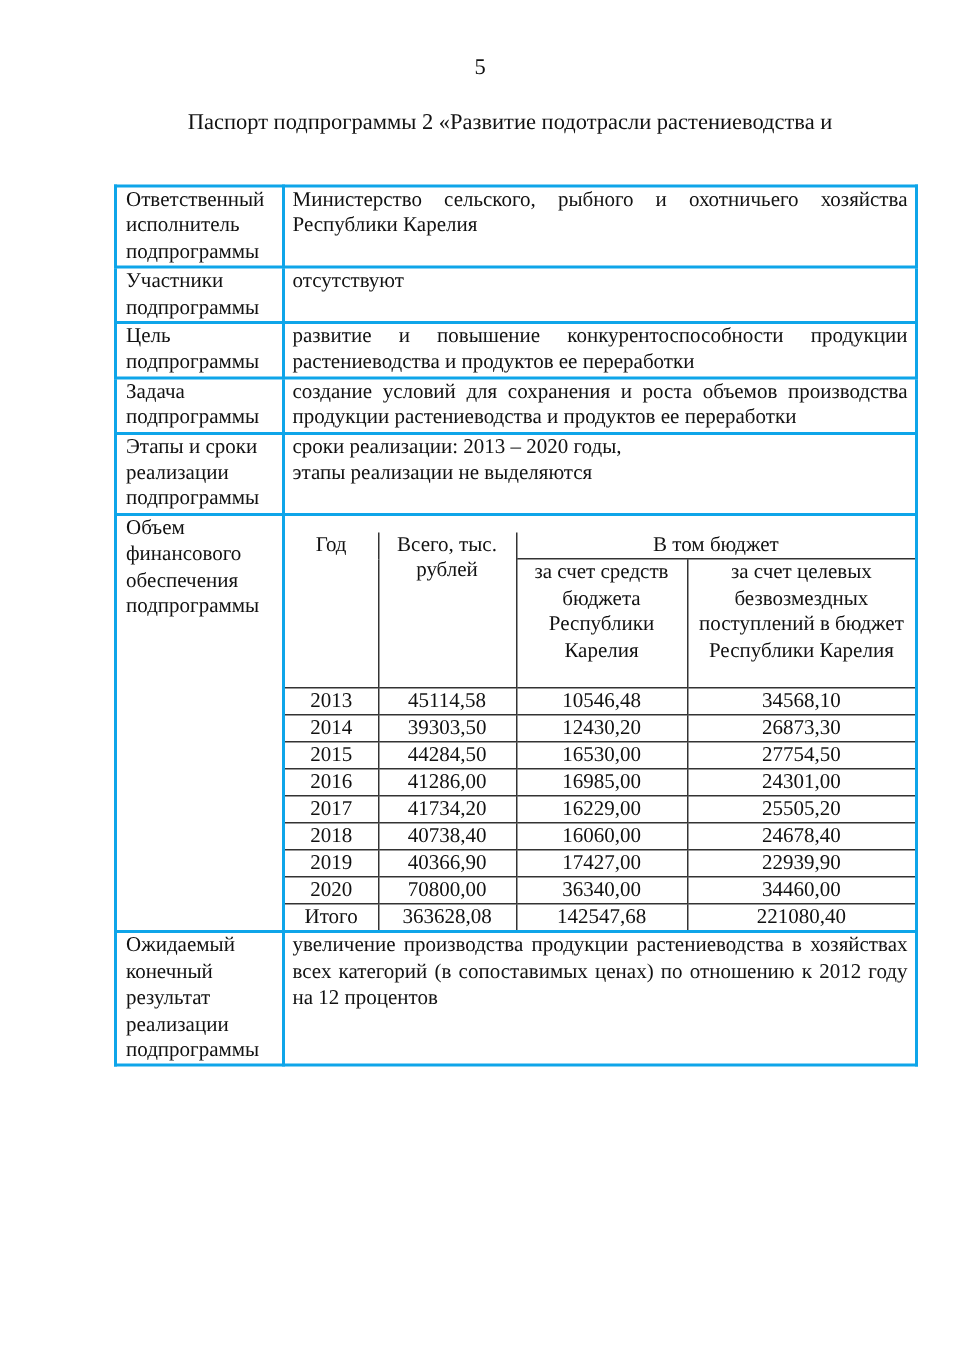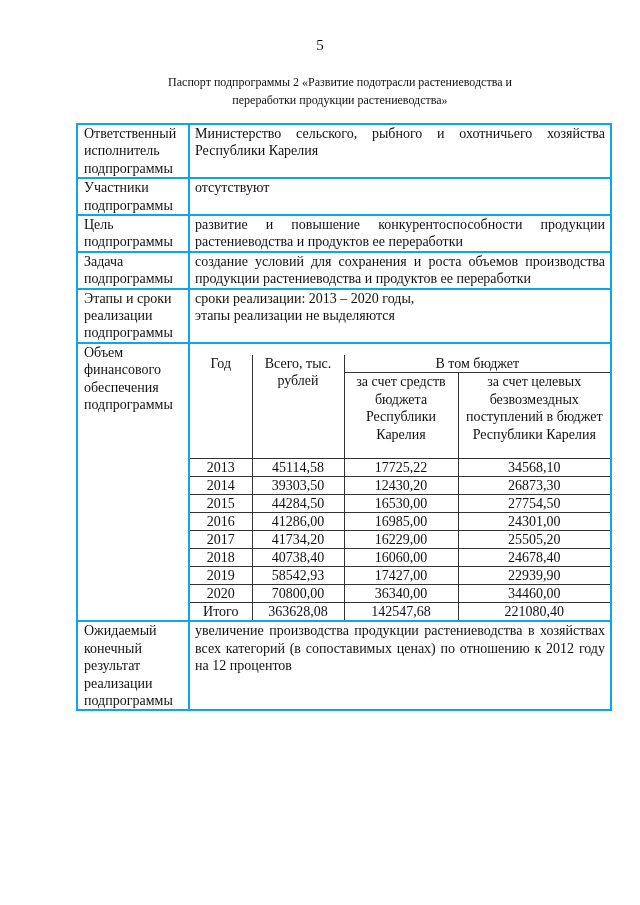--- a/index.html
+++ b/index.html
@@ -7,21 +7,21 @@
     width: 640px; height: 905px; position: relative; overflow: hidden;
     font-family: "Liberation Serif", "DejaVu Serif", serif;
     color: #111;
   }
   .page-number {
     position: absolute; top: 37px; left: 0; width: 640px; text-align: center;
     font-size: 15px;
   }
   .doc-title {
     position: absolute; top: 73px; left: 80px; width: 520px; text-align: center;
-    font-size: 12px; line-height: 18px;
+    font-size: 15px; line-height: 18px;
   }
   .passport {
     position: absolute; top: 123px; left: 76px; width: 536px;
     border-collapse: collapse; table-layout: fixed;
     font-size: 14px; line-height: 17.4px;
   }
   .passport > tbody > tr > td {
     border: 2px solid #0ea5e9; vertical-align: top; padding: 0 5px 0 5px;
   }
   .passport td.label { width: 101px; padding-left: 6px; }
@@ -46,21 +46,20 @@
   .r5 { height: 51px; }
   .r7 { height: 86px; }
 </style>
 </head>
 <body>
 
 <div class="page-number">5</div>
 
 <div class="doc-title">
   <div>Паспорт подпрограммы 2 «Развитие подотрасли растениеводства и</div>
-  <div>переработки продукции растениеводства»</div>
 </div>
 
 <table class="passport">
   <colgroup>
     <col style="width:112px">
     <col>
   </colgroup>
   <tbody>
     <tr class="r1">
       <td class="label">Ответственный исполнитель подпрограммы</td>
@@ -101,21 +100,21 @@
               <td rowspan="2">Всего, тыс. рублей</td>
               <td colspan="2">В том бюджет</td>
             </tr>
             <tr style="height:86px">
               <td>за счет средств бюджета Республики Карелия</td>
               <td>за счет целевых безвозмездных поступлений в бюджет Республики Карелия</td>
             </tr>
             <tr class="num">
               <td>2013</td>
               <td>45114,58</td>
-              <td>17725,22</td>
+              <td>10546,48</td>
               <td>34568,10</td>
             </tr>
             <tr class="num">
               <td>2014</td>
               <td>39303,50</td>
               <td>12430,20</td>
               <td>26873,30</td>
             </tr>
             <tr class="num">
               <td>2015</td>
@@ -136,21 +135,21 @@
               <td>25505,20</td>
             </tr>
             <tr class="num">
               <td>2018</td>
               <td>40738,40</td>
               <td>16060,00</td>
               <td>24678,40</td>
             </tr>
             <tr class="num">
               <td>2019</td>
-              <td>58542,93</td>
+              <td>40366,90</td>
               <td>17427,00</td>
               <td>22939,90</td>
             </tr>
             <tr class="num">
               <td>2020</td>
               <td>70800,00</td>
               <td>36340,00</td>
               <td>34460,00</td>
             </tr>
             <tr class="num">

